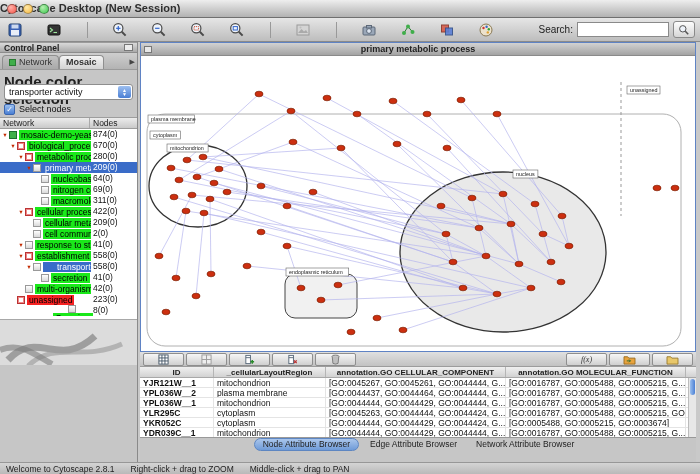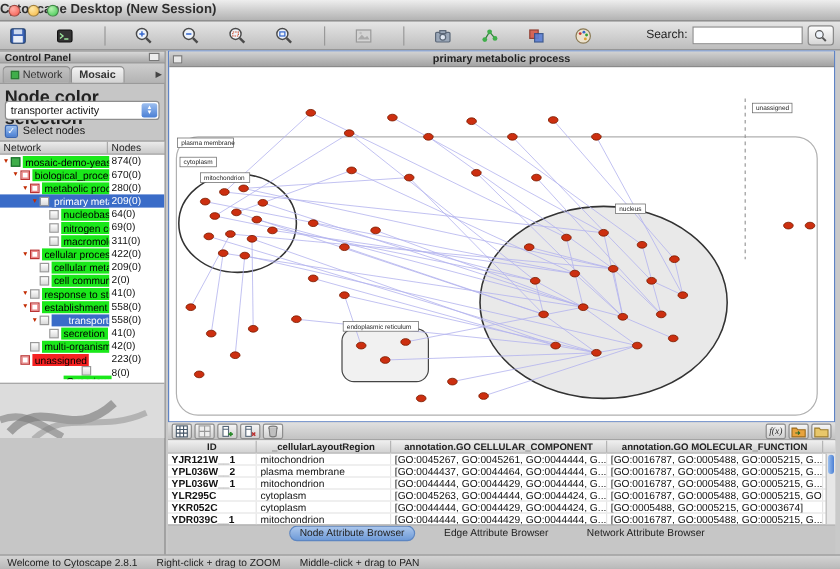--- a/index.html
+++ b/index.html
@@ -64,36 +64,36 @@
   
   .network-view{position:absolute;left:140px;top:42px;width:556px;height:310px;border:1px solid #5f83c4;background:#fff;}
   .view-titlebar{height:13px;background:linear-gradient(#d2d2d2,#a3a3a3);border-bottom:1px solid #8a8a8a;font-size:9px;font-weight:bold;color:#222;line-height:12px;text-align:center;position:relative;}
   .view-menu-icon{position:absolute;left:3px;top:3px;width:8px;height:7px;background:#e8e8e8;border:1px solid #777;}
   .network-canvas{width:554px;height:295px;display:block;}
   .network-canvas text{font-family:"Liberation Sans","DejaVu Sans",sans-serif;}
 
   
   .data-panel{position:absolute;left:140px;top:352px;width:556px;height:110px;background:#c6c6c6;}
   .dp-toolbar{height:15px;display:flex;align-items:center;gap:2px;padding:1px 3px;background:linear-gradient(#e0e0e0,#c2c2c2);border-bottom:1px solid #9c9c9c;}
-  .dp-btn{width:17px;height:13px;border:1px solid #8e8e8e;border-radius:2px;background:linear-gradient(#f6f6f6,#d0d0d0);display:flex;align-items:center;justify-content:center;font-size:7px;overflow:hidden;}
+  .dp-btn{width:41px;height:13px;border:1px solid #8e8e8e;border-radius:2px;background:linear-gradient(#f6f6f6,#d0d0d0);display:flex;align-items:center;justify-content:center;font-size:7px;overflow:hidden;}
   .fx{font-style:italic;font-family:"Liberation Serif","DejaVu Serif",serif;font-size:8px;color:#333;}
   .dp-spacer{flex:1;}
   .dp-table{background:#fff;height:71px;overflow:hidden;border-bottom:1px solid #999;position:relative;}
   .dpt-header{display:flex;height:11px;background:linear-gradient(#f0f0f0,#d2d2d2);border-bottom:1px solid #a8a8a8;font-size:8px;font-weight:bold;color:#222;}
   .dpt-header>div{border-right:1px solid #b5b5b5;padding:0 3px;line-height:11px;overflow:hidden;white-space:nowrap;text-align:center;}
   .dpt-row{display:flex;height:10px;font-size:8.5px;border-bottom:1px solid #e4e4e4;}
   .dpt-row>div{border-right:1px solid #e4e4e4;padding:0 3px;line-height:10px;overflow:hidden;white-space:nowrap;}
   .col-id{width:74px;}
   .dpt-row .col-id{font-weight:bold;}
   .col-region{width:112px;}
   .col-cc{width:180px;}
   .col-mf{width:180px;}
   .vscroll{position:absolute;right:0;top:11px;bottom:0;width:8px;background:#e7e7e7;border-left:1px solid #bbb;}
   .vthumb{position:absolute;top:1px;left:1px;width:5px;height:16px;border-radius:3px;background:linear-gradient(90deg,#9cc0ef,#4a7fd4);}
-  .dp-tabs{height:13px;display:flex;align-items:center;justify-content:center;gap:16px;background:#c6c6c6;font-size:8.5px;}
+  .dp-tabs{height:13px;display:flex;align-items:center;justify-content:center;gap:3px;background:#c6c6c6;font-size:8.5px;}
   .dp-tab{padding:0 8px;border-radius:8px;color:#222;line-height:11px;}
   .dp-tab.active{background:linear-gradient(#aac6ec,#6f9bd8);border:1px solid #5d86c2;}
 
   
   .statusbar{position:absolute;left:0;top:462px;right:0;height:12px;background:linear-gradient(#d4d4d4,#b9b9b9);border-top:1px solid #979797;font-size:8.5px;color:#222;display:flex;align-items:center;gap:16px;padding:0 6px;}
 </style>
 </head>
 <body>
 
 <div class="window">

